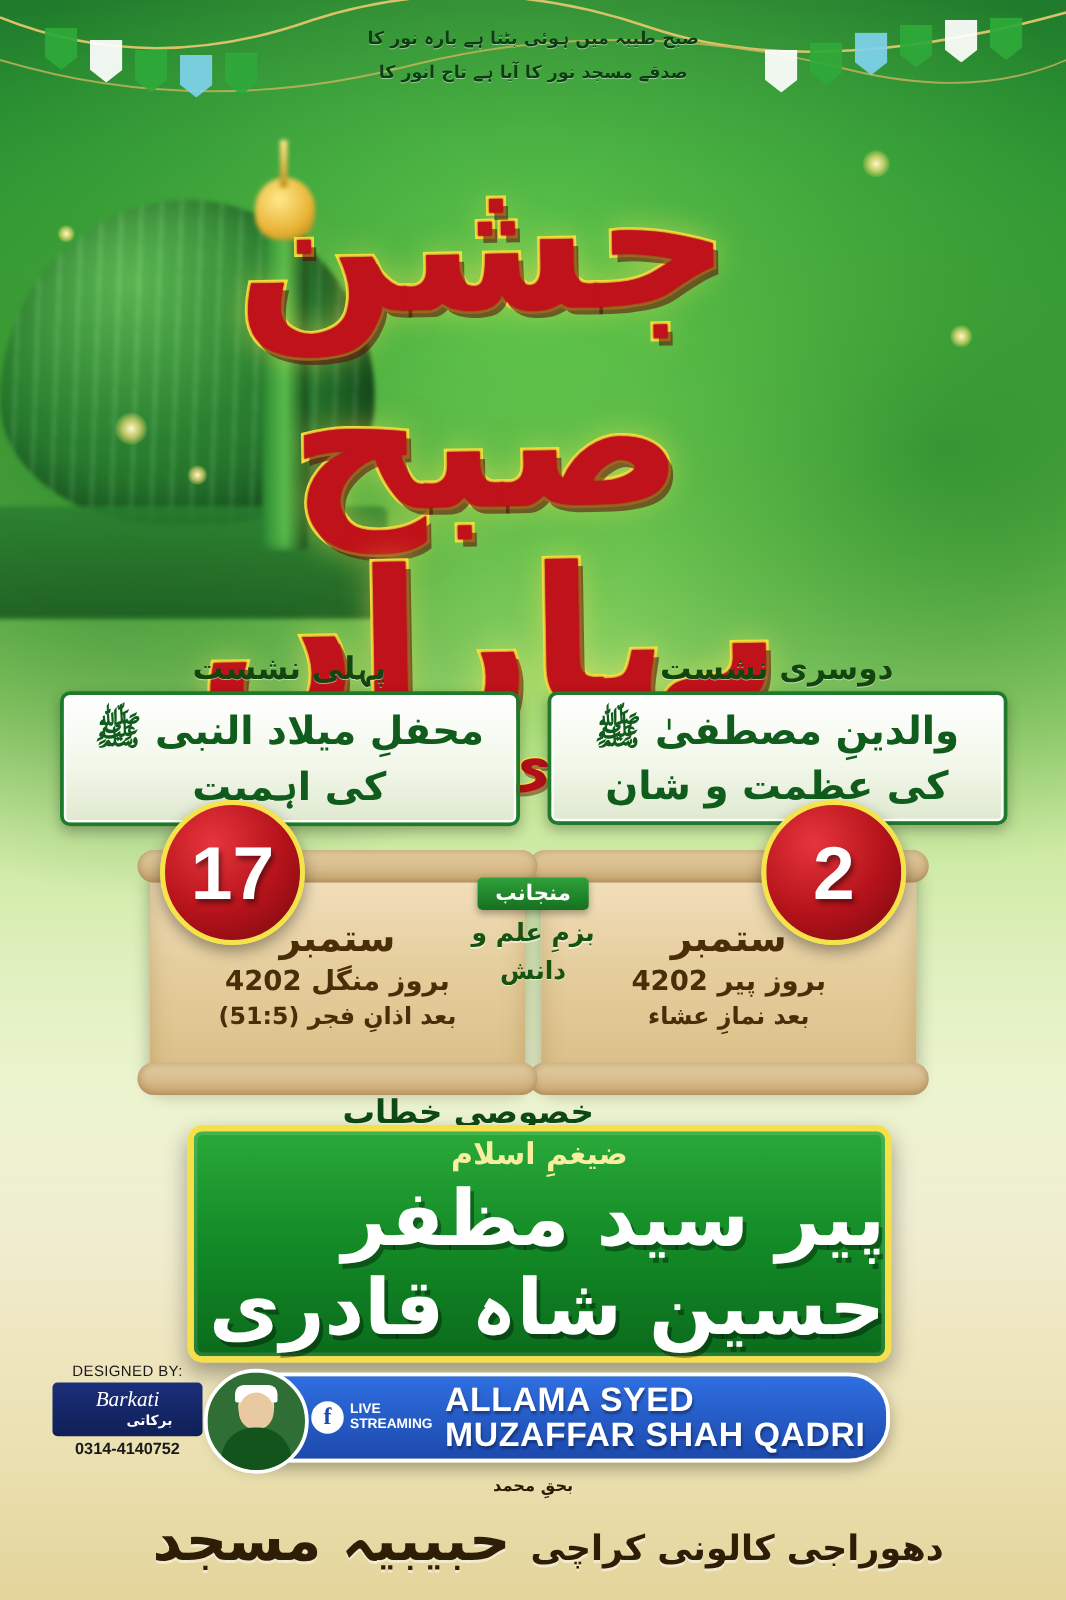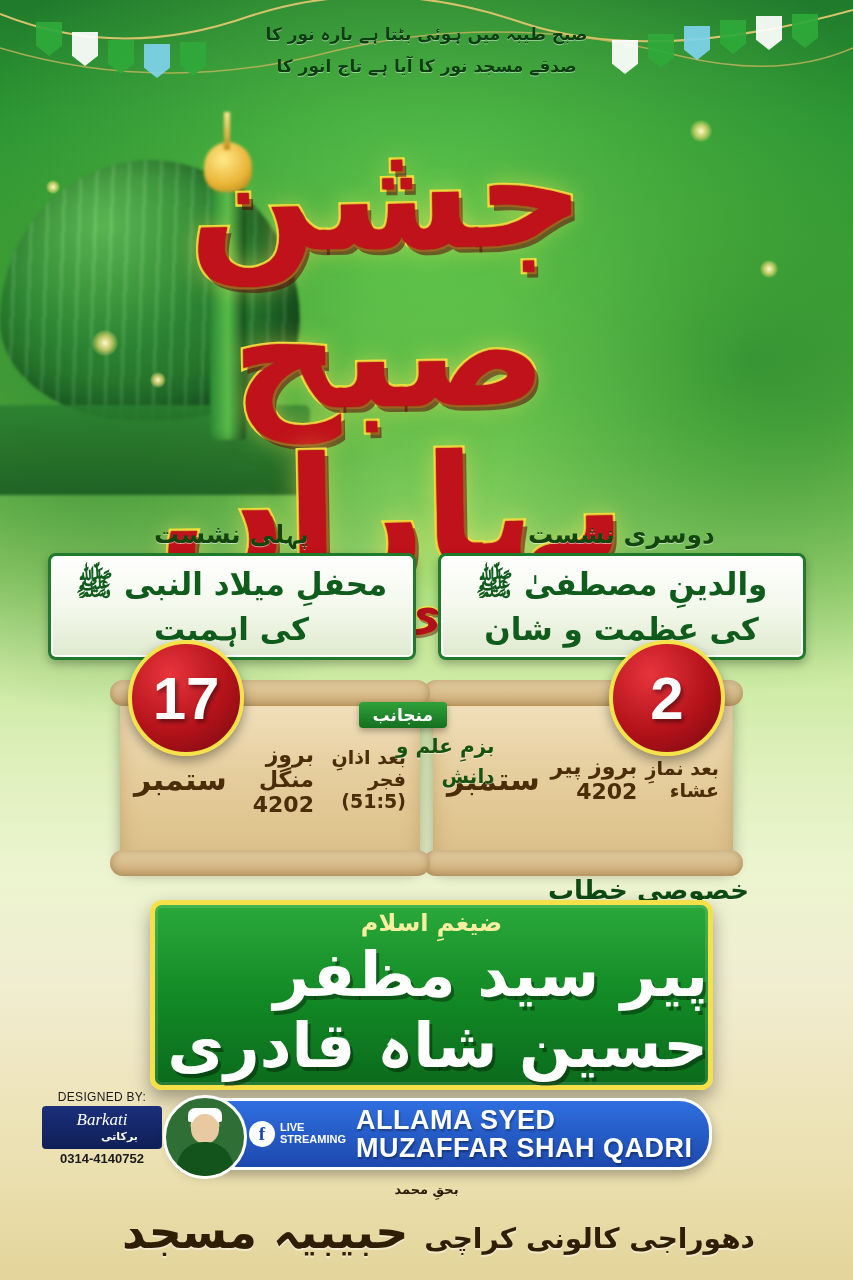--- a/index.html
+++ b/index.html
@@ -132,21 +132,21 @@
   .couplet {
     position: absolute;
     top: 18px;
     left: 0;
     width: 853px;
     text-align: center;
     color: #0d3d12;
     text-shadow: 0 1px 0 rgba(255,255,255,.45);
   }
   .couplet div {
-    font-size: 17px;
+    font-size: 14px;
     line-height: 1.9;
     letter-spacing: .5px;
   }
 
   
   .title-wrap {
     position: absolute;
     top: 118px;
     left: 0;
     width: 730px;
@@ -238,21 +238,21 @@
     box-shadow: inset 0 0 8px rgba(120,85,35,.5);
   }
   .scroll::before { top: -8px; }
   .scroll::after  { bottom: -8px; }
   .scroll.right { right: 120px; }
   .scroll.left  { left: 120px; }
   .scroll-text {
     position: absolute;
     inset: 20px 14px 18px 14px;
     display: flex;
-    flex-direction: row;
+    flex-direction: column;
     align-items: center;
     justify-content: center;
     gap: 4px;
     color: #4a2d09;
   }
   .scroll-line1 { font-size: 30px; }
   .scroll-line2 { font-size: 22px; }
   .scroll-line3 { font-size: 19px; }
 
   .daybadge {
@@ -274,20 +274,21 @@
   }
   .daybadge.right { right: 128px; }
   .daybadge.left  { left: 128px; }
 
   .mid-ribbon {
     position: absolute;
     left: 50%;
     top: 62px;
     transform: translateX(-50%);
     width: 136px;
+    text-align: center;
   }
   .ribbon-top {
     display: inline-block;
     background: linear-gradient(180deg, #2fa13a, #15701f);
     color: #ffffff;
     font-size: 17px;
     padding: 3px 14px;
     border-radius: 4px;
     box-shadow: 0 3px 6px rgba(0,0,0,.3);
   }
@@ -296,20 +297,21 @@
     font-size: 20px;
     margin-top: 6px;
     text-shadow: 0 1px 0 rgba(255,255,255,.5);
   }
 
   
   .speaker-title {
     position: absolute;
     top: 875px;
     width: 749px;
+    text-align: center;
     font-size: 26px;
     color: #0e4a12;
     text-shadow: 0 1px 0 rgba(255,255,255,.5);
   }
   .speaker-panel {
     position: absolute;
     top: 900px;
     left: 150px;
     width: 553px;
     height: 180px;

